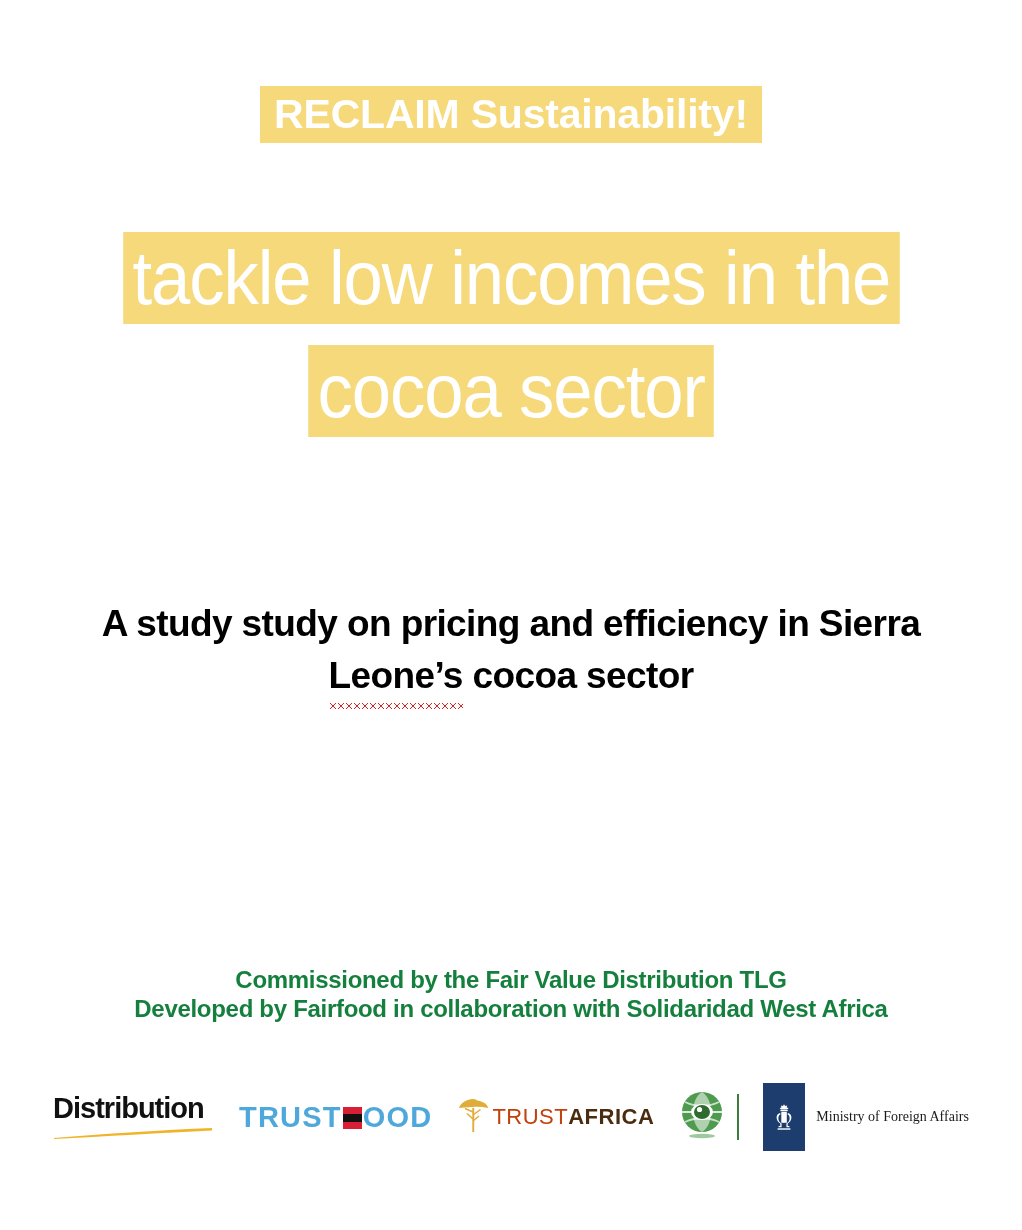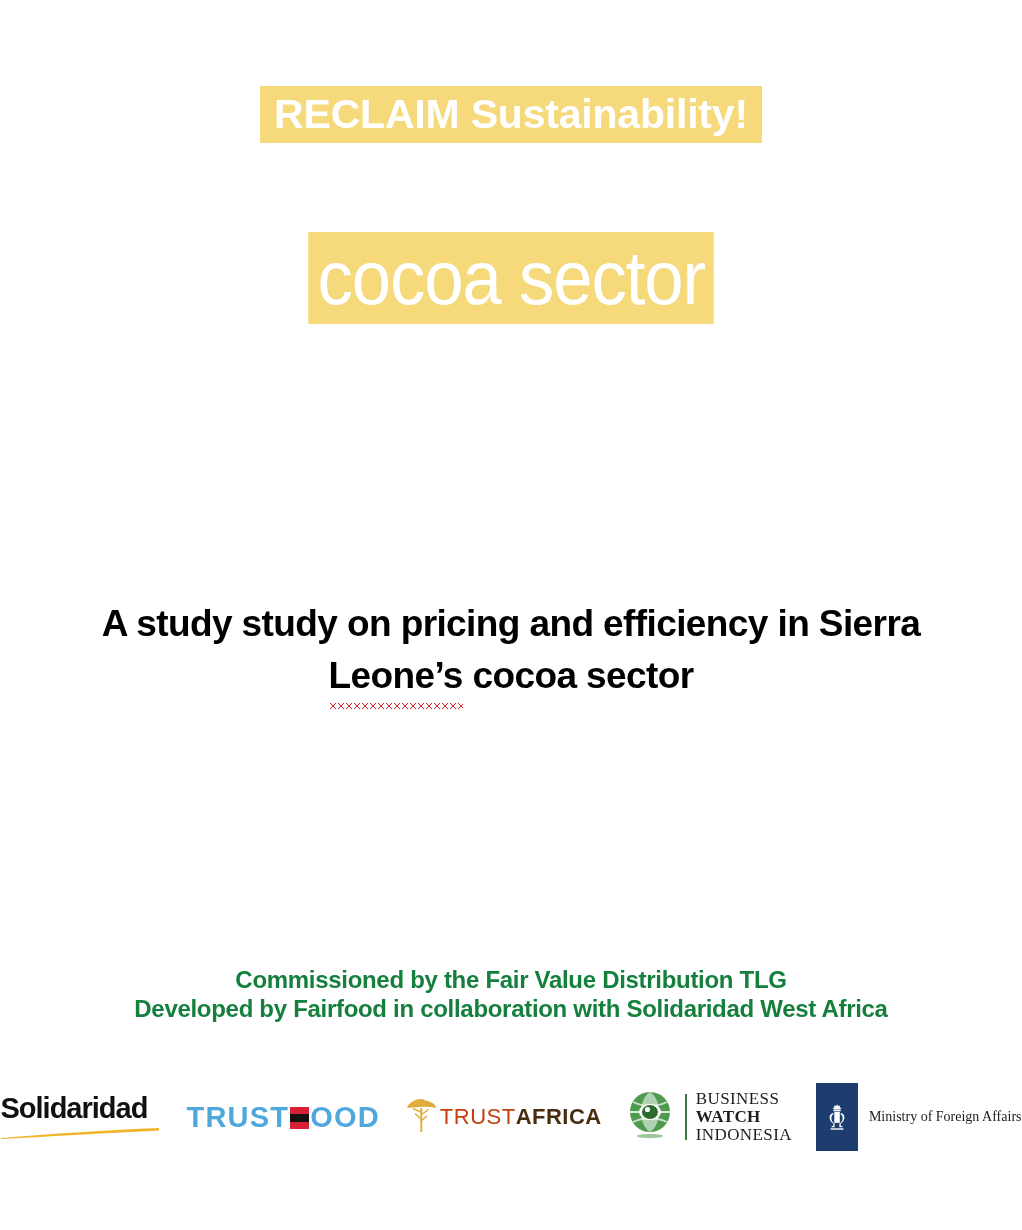--- a/index.html
+++ b/index.html
@@ -231,37 +231,38 @@
 </head>
 <body>
 
 <div class="page">
 
   <div class="kicker-wrap">
     <span class="kicker">RECLAIM Sustainability!</span>
   </div>
 
   <div class="title-block">
+    <span class="title-line"><span>tackle low incomes in the</span></span>
     <span class="title-line"><span>cocoa sector</span></span>
   </div>
 
   <div class="subtitle">
     <span class="sub-line">A study study on pricing and efficiency in Sierra</span>
     <span class="sub-line"><span class="spellcheck"><span>Leone’s</span><span class="squiggle"></span></span><span> cocoa sector</span></span>
   </div>
 
   <div class="credits">
     <span class="credit-line">Commissioned by the Fair Value Distribution TLG</span>
     <span class="credit-line">Developed by Fairfood in collaboration with Solidaridad West Africa</span>
   </div>
 
   <div class="logo-bar">
 
     <div class="logo logo-solidaridad">
-      <span class="solidaridad-word">Solidaridad</span>
+      <span class="solidaridad-word">Distribution</span>
       <span class="solidaridad-swoosh">
         <svg width="160" height="11" viewBox="0 0 160 11">
           <path d="M1 10 C 50 6, 110 2, 159 0 L159 2.4 C 110 4.6, 50 8.4, 1 11 Z" fill="#F0B429"></path>
         </svg>
       </span>
     </div>
 
     <div class="logo logo-fairfood">
       <span class="ff-text">TRUST</span>
       <span class="ff-flag"></span>
@@ -288,25 +289,20 @@
           <path d="M4 23 L44 23" stroke="#ffffff" stroke-width="2.2" opacity="0.8"></path>
           <path d="M7 13 C 17 18, 31 18, 41 13" stroke="#ffffff" stroke-width="1.8" fill="none" opacity="0.7"></path>
           <path d="M7 33 C 17 28, 31 28, 41 33" stroke="#ffffff" stroke-width="1.8" fill="none" opacity="0.7"></path>
           <ellipse cx="24" cy="23" rx="11" ry="8" fill="#ffffff"></ellipse>
           <ellipse cx="24" cy="23" rx="8" ry="7" fill="#2E6B2E"></ellipse>
           <circle cx="21.5" cy="20.5" r="2.6" fill="#ffffff"></circle>
           <ellipse cx="24" cy="47" rx="13" ry="2.2" fill="#4E9A4E" opacity="0.55"></ellipse>
         </svg>
       </span>
       <span class="bwi-divider"></span>
-      <span class="bwi-words">
-        <div>BUSINESS</div>
-        <div class="bwi-bold">WATCH</div>
-        <div>INDONESIA</div>
-      </span>
     </div>
 
     <div class="logo logo-mfa">
       <span class="mfa-panel">
         <svg width="30" height="30" viewBox="0 0 30 30">
           <path d="M15 2.2 L16.1 4.1 L18.2 3.6 L17.6 5.6 L19.6 6 L18.2 7.4 L12 7.4 L10.6 6 L12.5 5.6 L11.9 3.6 L14 4.1 Z" fill="#ffffff"></path>
           <rect x="11.4" y="7.9" width="7.3" height="1.3" fill="#ffffff"></rect>
           <rect x="12.3" y="9.8" width="5.5" height="11" fill="#ffffff"></rect>
           <path d="M11 11 C 8.6 11.6, 7.4 13.6, 7.6 15.8 C 7.8 18.6, 9.3 20.6, 11.3 21.6 L11.3 24 L9.6 24 L9.6 25.3 L12.6 25.3 L12.6 21.4 C 10.9 20.6, 9.6 19, 9.4 16.9 C 9.2 14.7, 10 12.8, 11.7 12.3 Z" fill="#ffffff"></path>
           <path d="M19 11 C 21.4 11.6, 22.6 13.6, 22.4 15.8 C 22.2 18.6, 20.7 20.6, 18.7 21.6 L18.7 24 L20.4 24 L20.4 25.3 L17.4 25.3 L17.4 21.4 C 19.1 20.6, 20.4 19, 20.6 16.9 C 20.8 14.7, 20 12.8, 18.3 12.3 Z" fill="#ffffff"></path>

